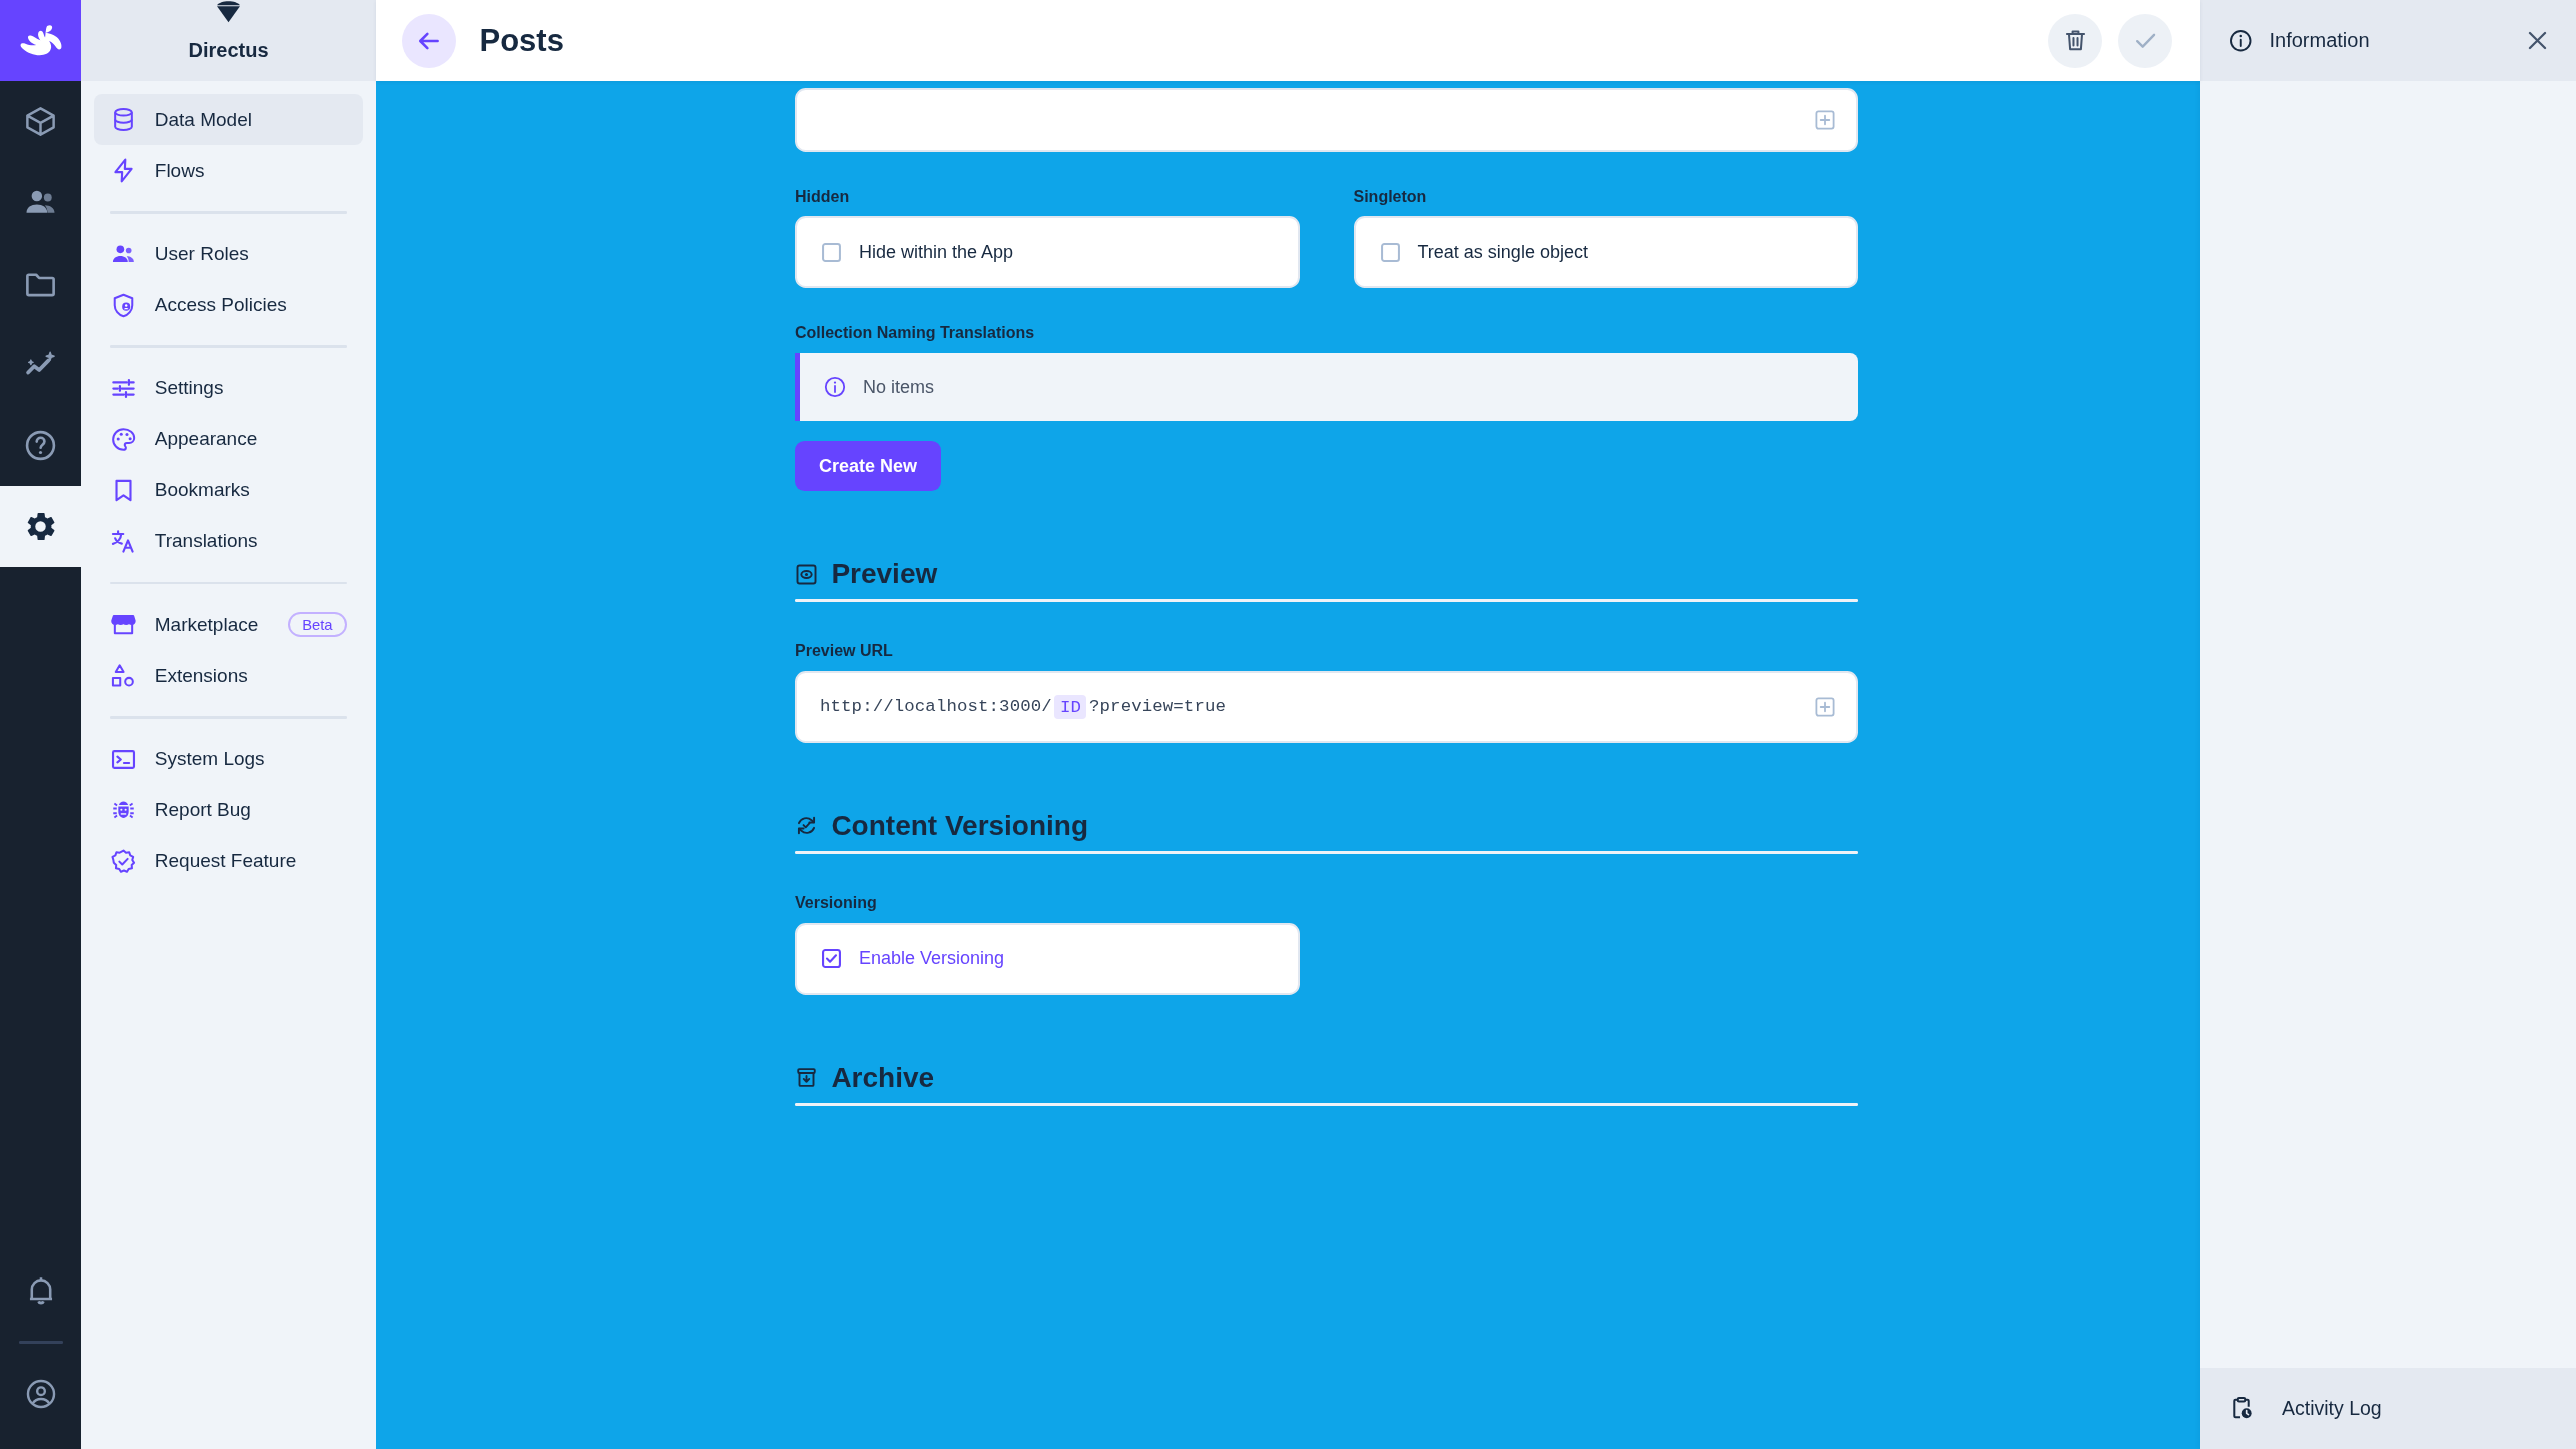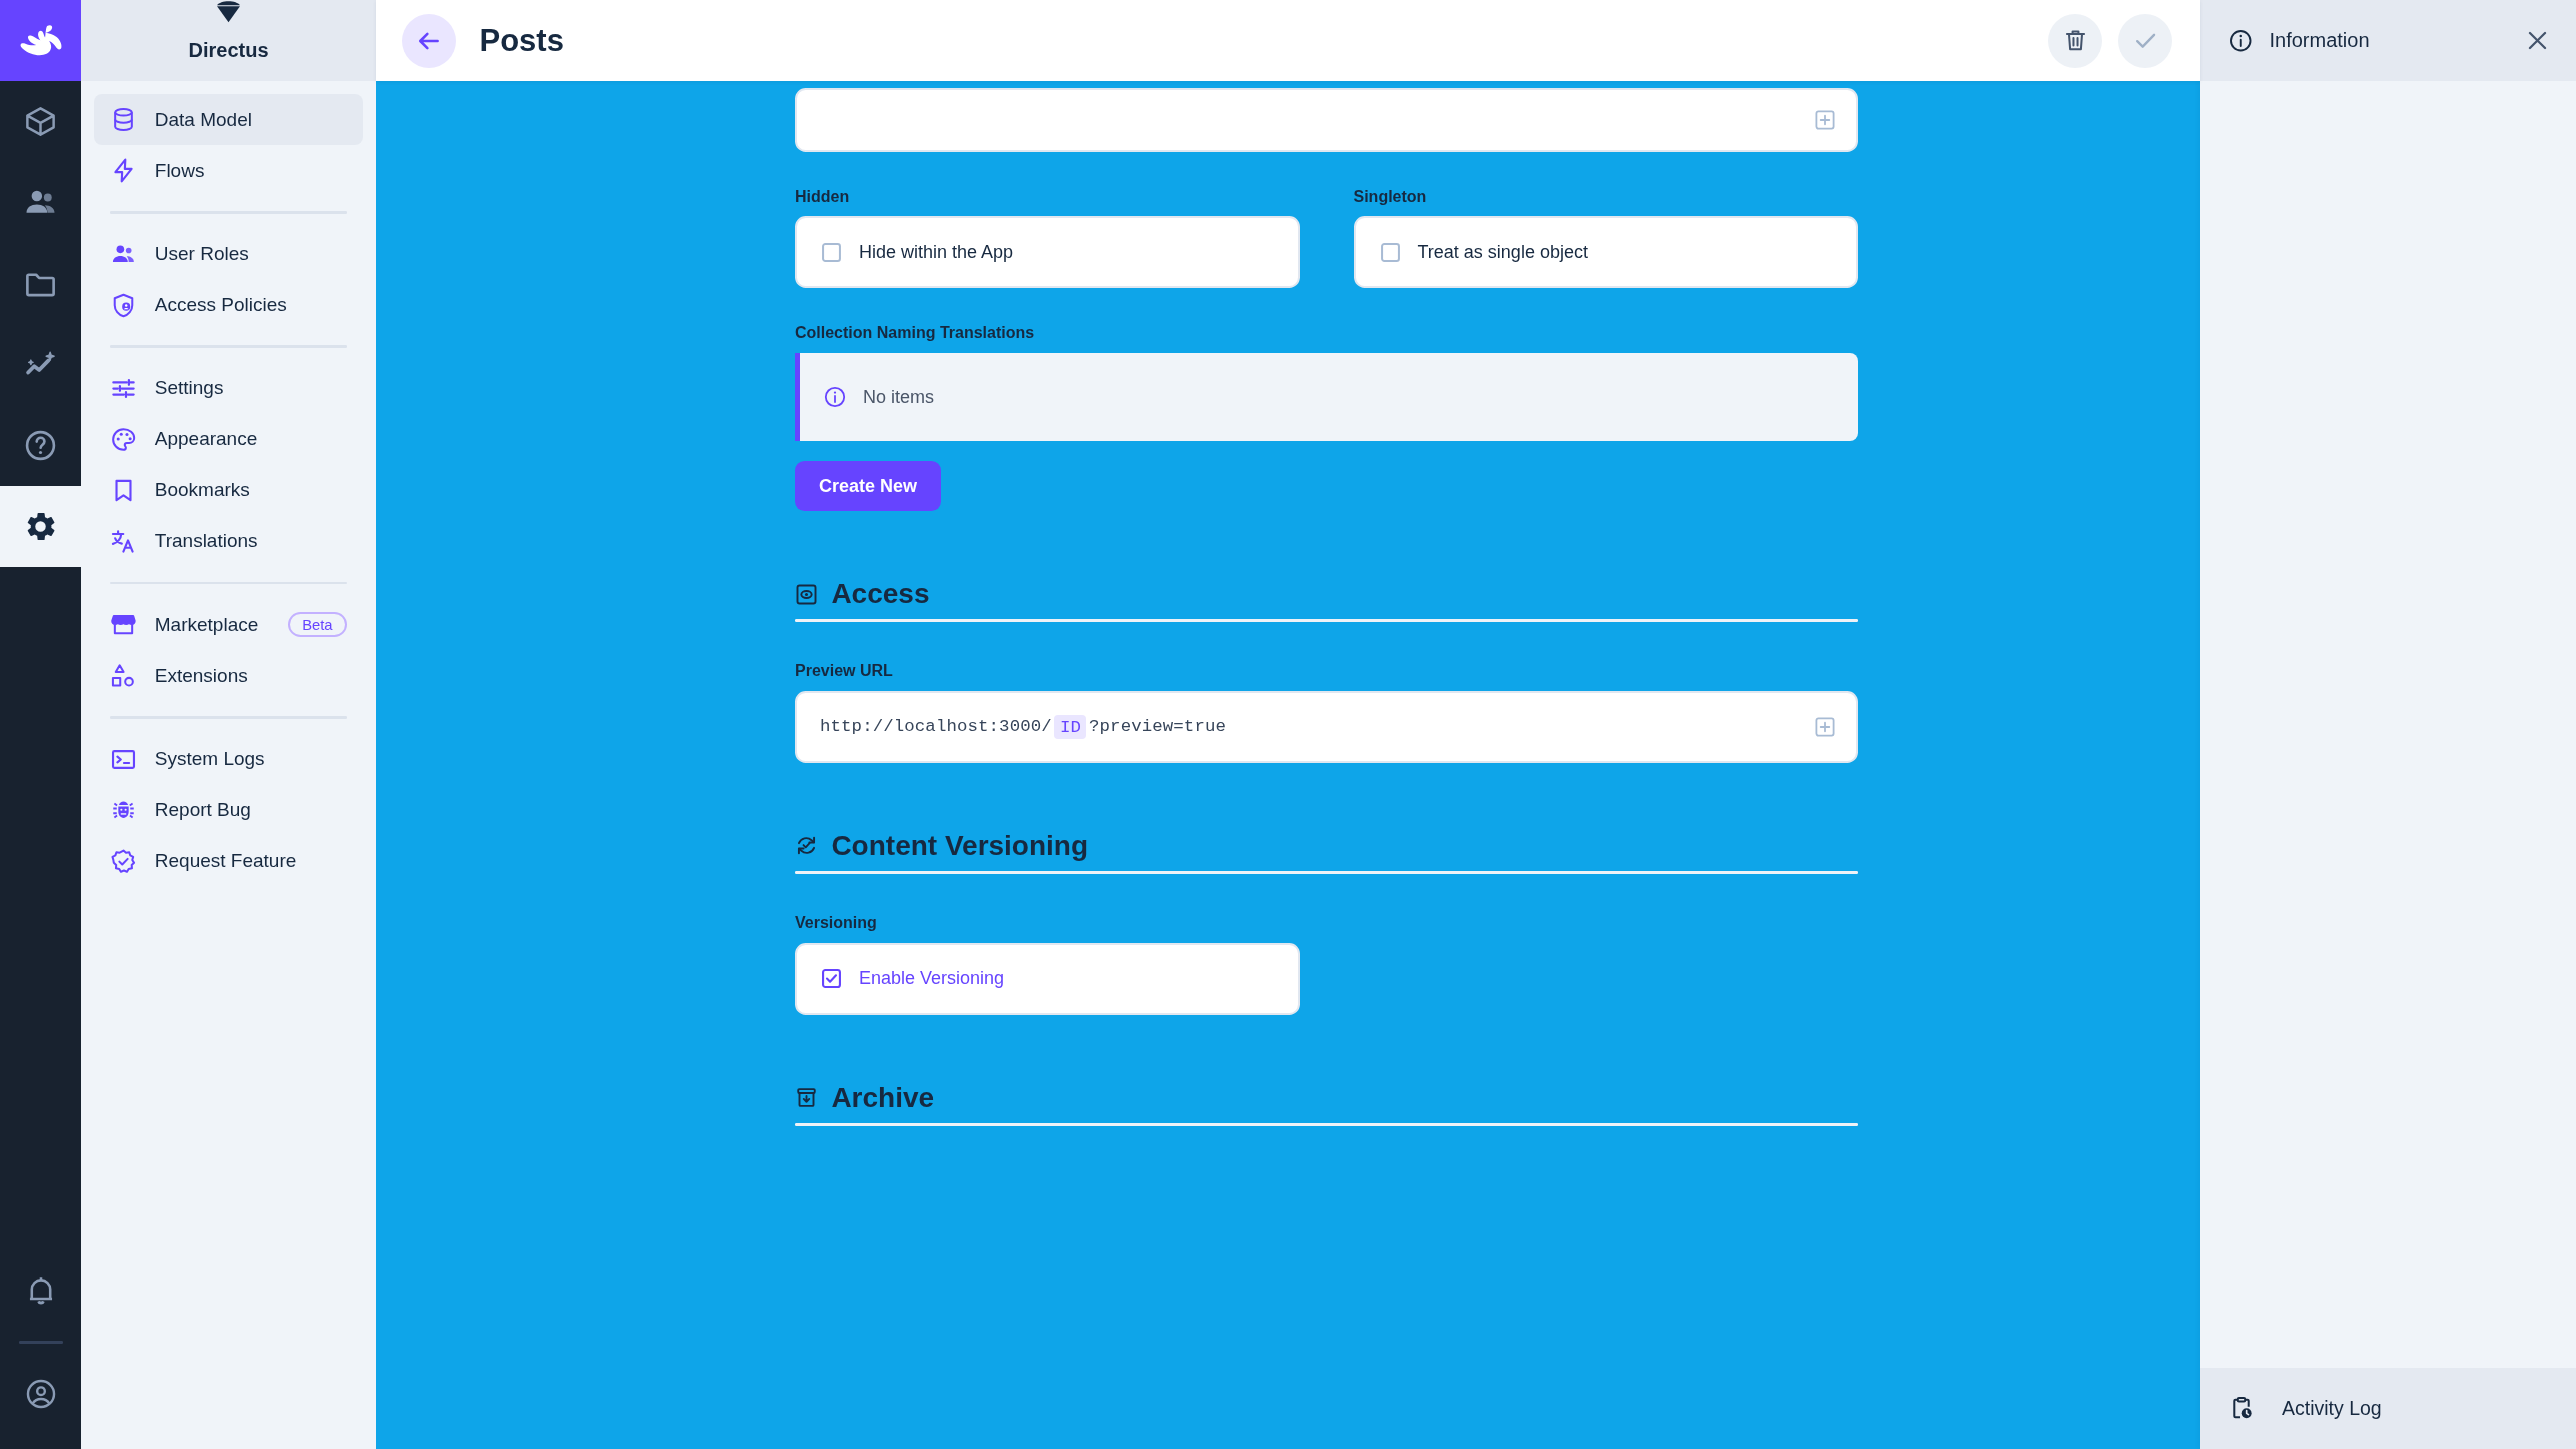--- a/index.html
+++ b/index.html
@@ -84,21 +84,21 @@
 
   .row2 { display: flex; gap: 54px; }
   .col { flex: 1 1 0; min-width: 0; }
 
   .cb-row { display: flex; align-items: center; gap: 16px; }
   .cb-label { font-size: 18px; color: #172940; }
   .cb-label.on { color: #6644ff; }
 
   .notice {
     background: #f0f4f9; border-left: 5.4px solid #6644ff;
-    border-radius: 0 8px 8px 0; height: 88px;
+    border-radius: 0 8px 8px 0; height: 68px;
     display: flex; align-items: center; gap: 16px; padding: 0 23px;
   }
   .notice-text { font-size: 18px; color: #4a5568; }
 
   .btn-primary {
     background: #6644ff; color: #fff; border: none; border-radius: 9.4px;
     height: 50px; padding: 0 24px; font-size: 18px; font-weight: 700;
     font-family: "Liberation Sans", sans-serif;
     display: inline-flex; align-items: center;
   }
@@ -461,21 +461,21 @@
 
         <div style="margin-top:67px;">
           <div class="sec-head">
             <span>
               <svg width="23" height="23" viewBox="0 0 24 24" fill="none" stroke="#172940" stroke-width="2">
                 <rect x="2.6" y="2.6" width="18.8" height="18.8" rx="2.2"></rect>
                 <ellipse cx="12" cy="12" rx="5.4" ry="3.6"></ellipse>
                 <circle cx="12" cy="12" r="1.6" fill="#172940" stroke="none"></circle>
               </svg>
             </span>
-            <span class="sec-title">Access</span>
+            <span class="sec-title">Preview</span>
           </div>
           <div class="sec-rule"></div>
 
           <div style="margin-top:40px;">
             <div class="field-label">Preview URL</div>
             <div class="input-box">
               <span class="input-grow mono"><span>http://localhost:3000/</span><span class="tok">ID</span><span>?preview=true</span></span>
               <span>
                 <svg width="24" height="24" viewBox="0 0 24 24" fill="none" stroke="#a8bbd4" stroke-width="1.8" stroke-linecap="round" stroke-linejoin="round">
                   <rect x="3.4" y="3.4" width="17.2" height="17.2" rx="2"></rect>

